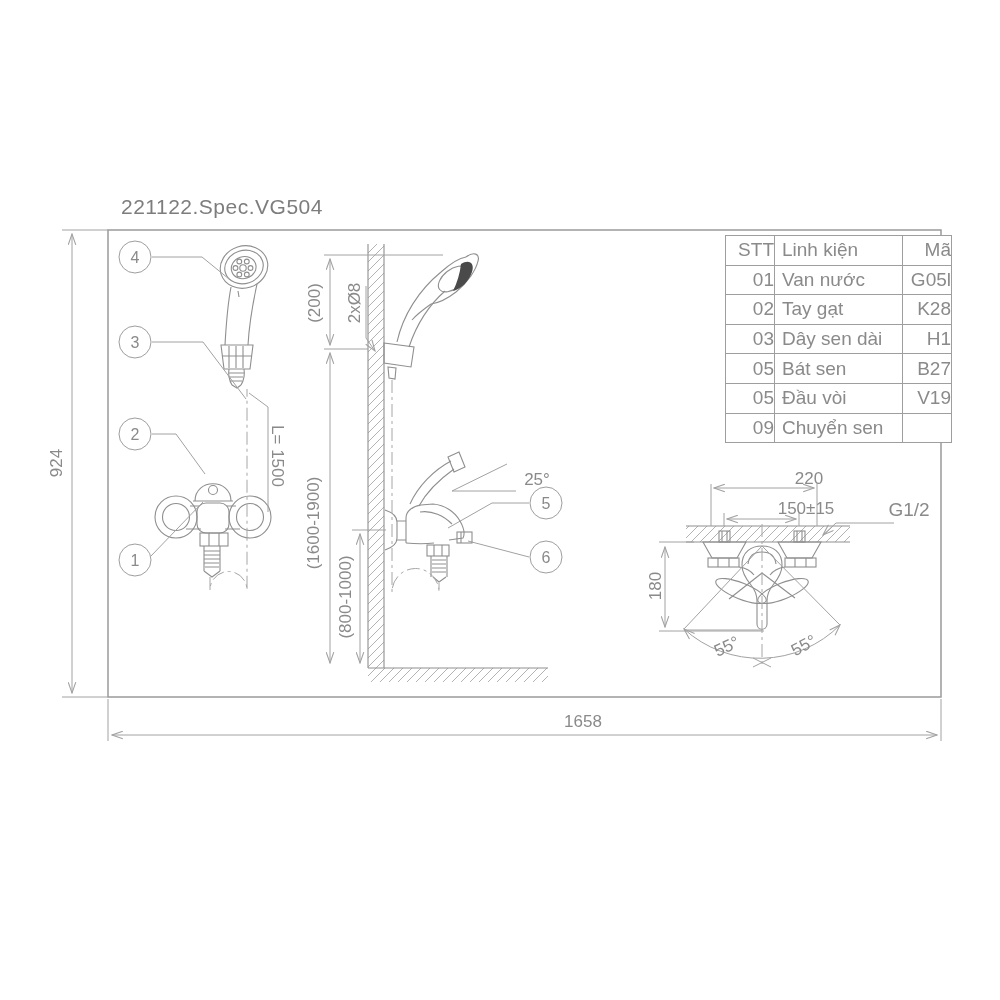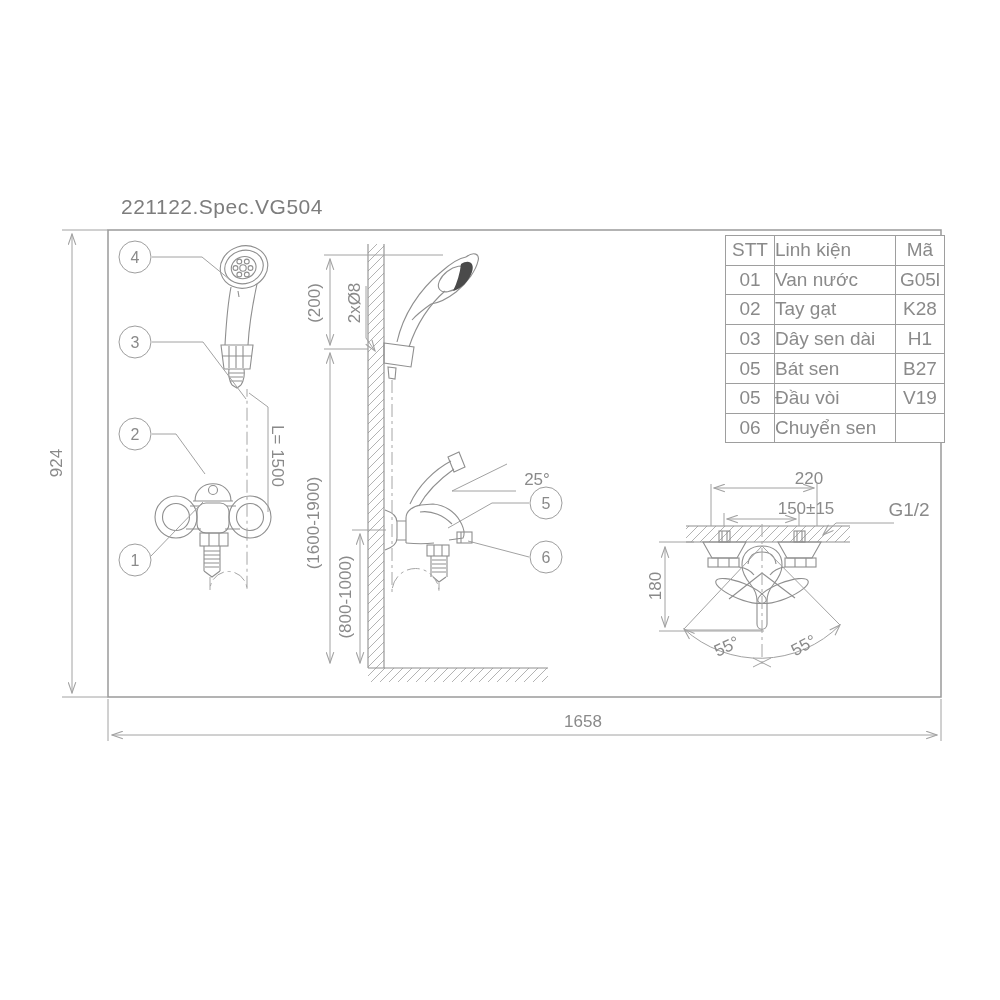--- a/index.html
+++ b/index.html
@@ -13,23 +13,23 @@
   .c-dn{transform:translate(-50%,-50%) rotate(90deg);}
   .c-l55{transform:translate(-50%,-50%) rotate(-25deg);}
   .c-r55{transform:translate(-50%,-50%) rotate(-28deg);}
   .big{font-size:19px;text-align:right;}
   .callout{position:absolute;width:33px;height:33px;border:1.5px solid #9e9e9e;border-radius:50%;
            display:flex;align-items:center;justify-content:center;font-size:16px;color:#8a8a8a;
            background:#fff;transform:translate(-50%,-50%);box-sizing:border-box;}
   table.parts{position:absolute;left:725px;top:235px;width:216px;border-collapse:collapse;
               table-layout:fixed;background:#fff;}
   table.parts td,table.parts th{border:1px solid #9e9e9e;font-weight:normal;font-size:19px;color:#8a8a8a;
-              height:28.6px;padding:0;text-align:center;overflow:hidden;white-space:nowrap;}
+              height:28.6px;padding:0;text-align:right;overflow:hidden;white-space:nowrap;}
   table.parts .c1{width:48px;}
-  table.parts .c2{width:120px;text-align:left;}
+  table.parts .c2{width:120px;text-align:left;padding-left:7px;}
   table.parts .c3{width:48px;margin-left:36px;}
   .ln{stroke:#8f8f8f;fill:none;stroke-width:1.1;}
   .thin{stroke:#a2a2a2;fill:none;stroke-width:1;}
   .cl{stroke:#a6a6a6;fill:none;stroke-width:1;stroke-dasharray:13 4 3 4;}
   .bord{stroke:#9a9a9a;fill:none;stroke-width:1.5;}
 </style>
 </head>
 <body>
 
 <div class="stage">
@@ -251,20 +251,20 @@
         <td class="c1">05</td>
         <td class="c2">Bát sen</td>
         <td class="c3">B27</td>
       </tr>
       <tr>
         <td class="c1">05</td>
         <td class="c2">Đầu vòi</td>
         <td class="c3">V19</td>
       </tr>
       <tr>
-        <td class="c1">06</td>
+        <td class="c1">09</td>
         <td class="c2">Chuyển sen</td>
         <td class="c3"></td>
       </tr>
     </tbody>
   </table>
 
 </div>
 
 </body></html>

